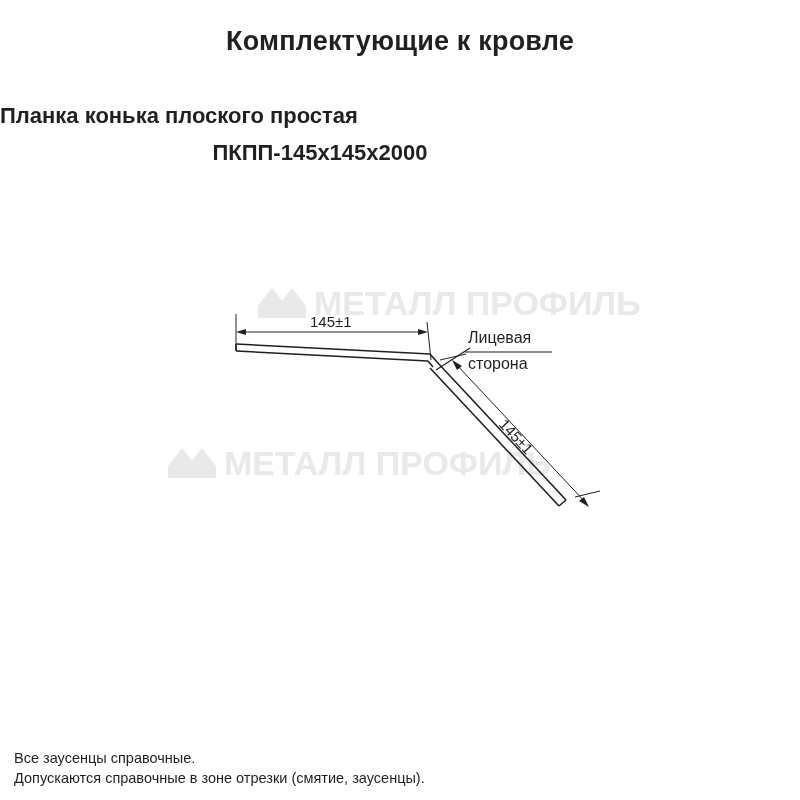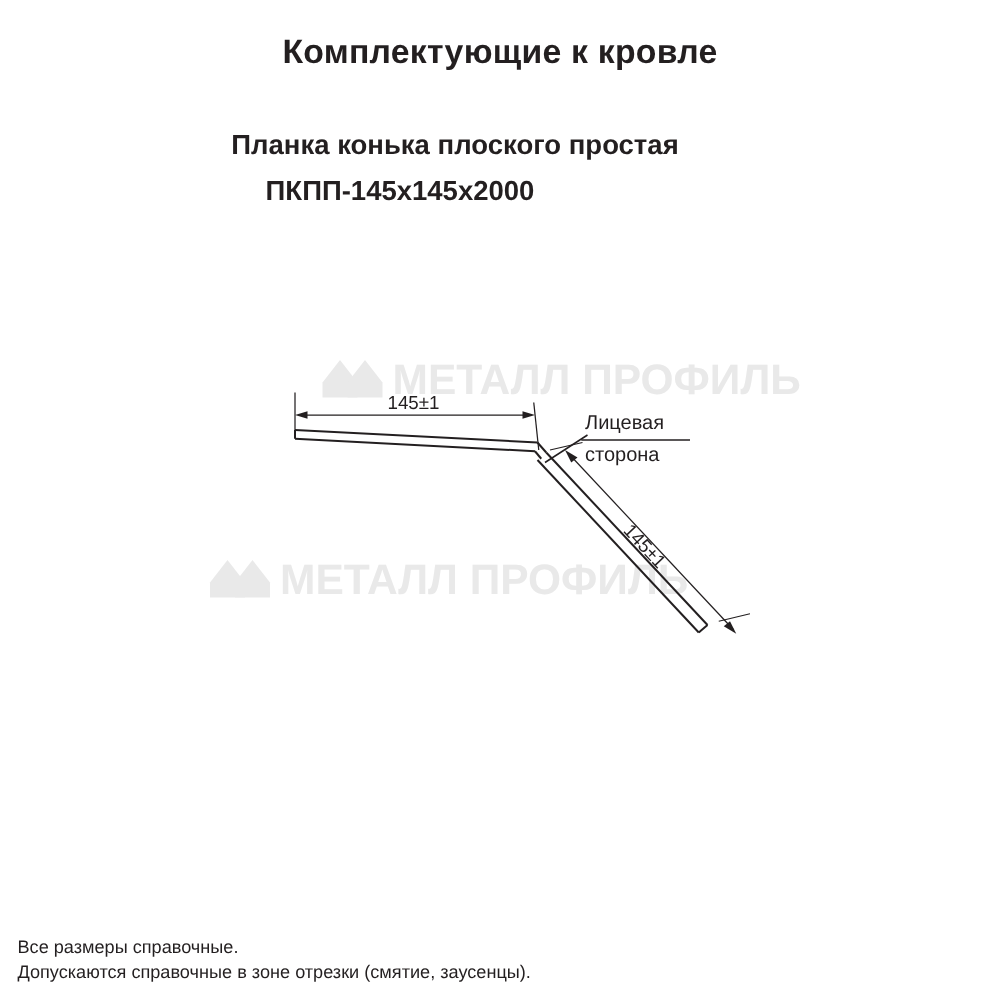--- a/index.html
+++ b/index.html
@@ -28,21 +28,20 @@
     text-align: center;
     font-size: 27px;
     font-weight: bold;
     letter-spacing: 0.2px;
   }
   .subtitle1 {
     position: absolute;
     top: 103px;
     left: 0;
     width: 728px;
-    text-align: center;
     font-size: 22px;
     font-weight: bold;
   }
   .subtitle2 {
     position: absolute;
     top: 140px;
     left: 0;
     width: 640px;
     text-align: center;
     font-size: 22px;
@@ -153,17 +152,17 @@
         <path d="M436,160 L470,138"></path>
         <path d="M465,142 L552,142"></path>
       </g>
       <text class="face-label" x="468" y="133">Лицевая</text>
       <text class="face-label" x="468" y="159">сторона</text>
 
     </svg>
   </div>
 
   <div class="footer">
-    <div>Все размеры справочные.</div>
+    <div>Все заусенцы справочные.</div>
     <div>Допускаются справочные в зоне отрезки (смятие, заусенцы).</div>
   </div>
 
 </div>
 
 </body></html>

